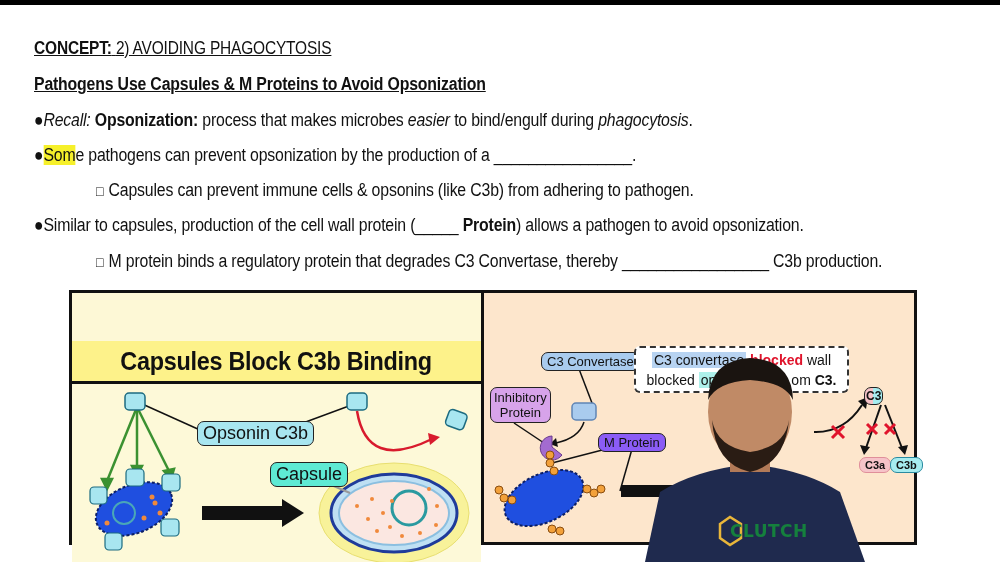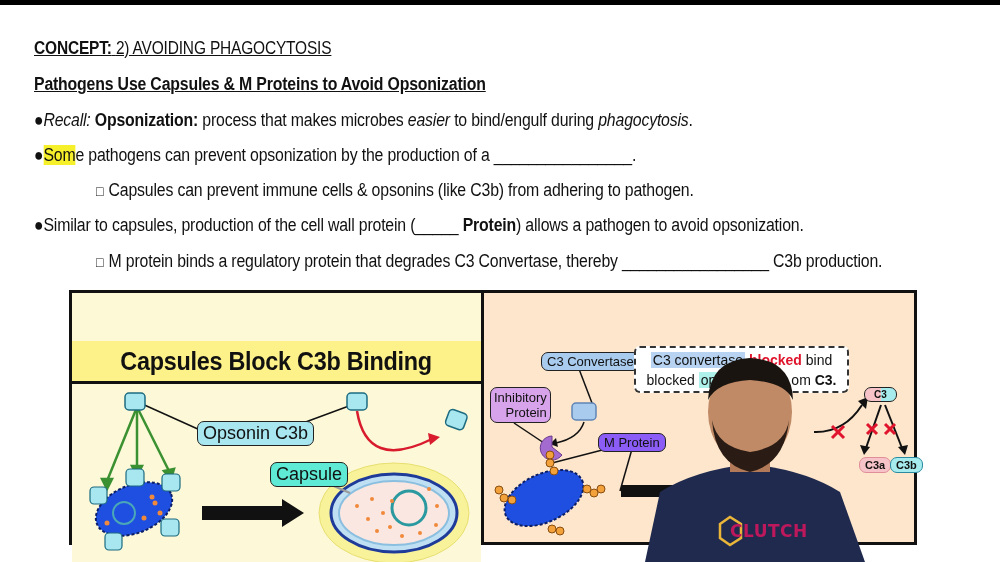--- a/index.html
+++ b/index.html
@@ -26,41 +26,41 @@
   .panel-right { position: absolute; left: 409px; top: 0; width: 433px; height: 249px; background: #fde6cc; border-left: 3px solid #111; }
   .panel-head { position: absolute; left: 0; top: 0; width: 100%; height: 43px; border-bottom: 3px solid #111; display: flex; align-items: center; justify-content: center; font-weight: bold; font-size: 26px; letter-spacing: -0.3px; }
   .panel-left .panel-head { background: #fdf28a; }
   .panel-right .panel-head { background: #f8c592; }
   .head-text { display: inline-block; transform: scaleX(0.9); }
 
   .lbl { position: absolute; font-size: 18px; border: 1.5px solid #222; border-radius: 7px; padding: 1px 5px; white-space: nowrap; }
   .opsonin-lbl { left: 125px; top: 80px; background: #a8e6f0; }
   .capsule-lbl { left: 198px; top: 121px; background: #5eead4; }
   .c3conv-lbl { left: 57px; top: 59px; background: #a9cbee; font-size: 13px; }
-  .inhib-lbl { left: 6px; top: 94px; background: #d7a3ea; font-size: 13px; text-align: right; line-height: 15px; padding: 2px 3px; }
+  .inhib-lbl { left: 6px; top: 94px; background: #d7a3ea; font-size: 13px; text-align: center; line-height: 15px; padding: 2px 3px; }
   .mprot-lbl { left: 114px; top: 140px; background: #8b5cf6; font-size: 13px; }
-  .c3-lbl { left: 380px; top: 94px; background: linear-gradient(90deg,#f6c3c8 50%,#a6ecef 50%); font-weight: bold; font-size: 10px; padding: 1px 9px; }
+  .c3-lbl { left: 380px; top: 94px; background: linear-gradient(90deg,#f6c3c8 50%,#a6ecef 50%); font-weight: bold; font-size: 12px; padding: 1px 1px; }
   .c3a-lbl { left: 368px; top: 164px; background: #f6c3c8; font-size: 11px; font-weight: bold; border-color: #e08f9a; margin-left: 7px; }
   .c3b-lbl { left: 406px; top: 164px; background: #a6ecef; font-size: 11px; font-weight: bold; border-color: #2a8aa0; }
 
   .note { position: absolute; left: 150px; top: 53px; width: 215px; height: 47px; border: 2px dashed #333; border-radius: 6px; background: #fff; font-size: 14px; padding: 2px 6px; line-height: 20px; text-align: center; }
   .note .blue { background: #b7d3f1; padding: 0 2px; }
   .note .red { color: #e0142c; font-weight: bold; }
   .note .teal { background: #aef0ea; padding: 0 2px; }
 
   .caption { position: absolute; font-weight: bold; font-size: 19px; }
   .cap-green { left: 8px; top: 221px; color: #3b9131; }
   .cap-red { left: 228px; top: 221px; color: #d81b2d; }
   .cap-red .blank { display: inline-block; width: 48px; border-bottom: 2px solid #d81b2d; margin-right: 6px; vertical-align: middle; }
 
   svg { position: absolute; left: 0; top: 0; overflow: visible; }
 
   
   .presenter { position: absolute; left: 635px; top: 352px; width: 230px; height: 210px; }
-  .clutch-text { position: absolute; left: 730px; top: 521px; color: #be185d; font-weight: bold; font-size: 17px; letter-spacing: 0.5px; font-family: "DejaVu Sans", sans-serif; text-align: right; }
+  .clutch-text { position: absolute; left: 730px; top: 521px; color: #15803d; font-weight: bold; font-size: 17px; letter-spacing: 0.5px; font-family: "DejaVu Sans", sans-serif; text-align: right; }
 </style>
 </head>
 <body>
 
 <div class="topbar"></div>
 
 <div class="line concept">
   <b>CONCEPT:</b>
   <span>2) AVOIDING PHAGOCYTOSIS</span>
 </div>
@@ -219,21 +219,21 @@
     </svg>
 
     <div class="lbl c3conv-lbl">C3 Convertase</div>
     <div class="lbl inhib-lbl">
       <div>Inhibitory</div>
       <div>Protein</div>
     </div>
     <div class="lbl mprot-lbl">M Protein</div>
 
     <div class="note">
-      <div><span class="blue">C3 convertase</span><span class="red"> blocked</span><span> bind</span></div>
+      <div><span class="blue">C3 convertase</span><span class="red"> blocked</span><span> wall</span></div>
       <div><span>blocked </span><span class="teal">opson</span><span style="white-space:pre">             om </span><b>C3.</b></div>
     </div>
 
     <div class="lbl c3-lbl">C3</div>
     <div class="lbl c3a-lbl">C3a</div>
     <div class="lbl c3b-lbl">C3b</div>
   </div>
 </div>
 
 <svg class="presenter" width="230" height="210" viewBox="0 0 230 210">

